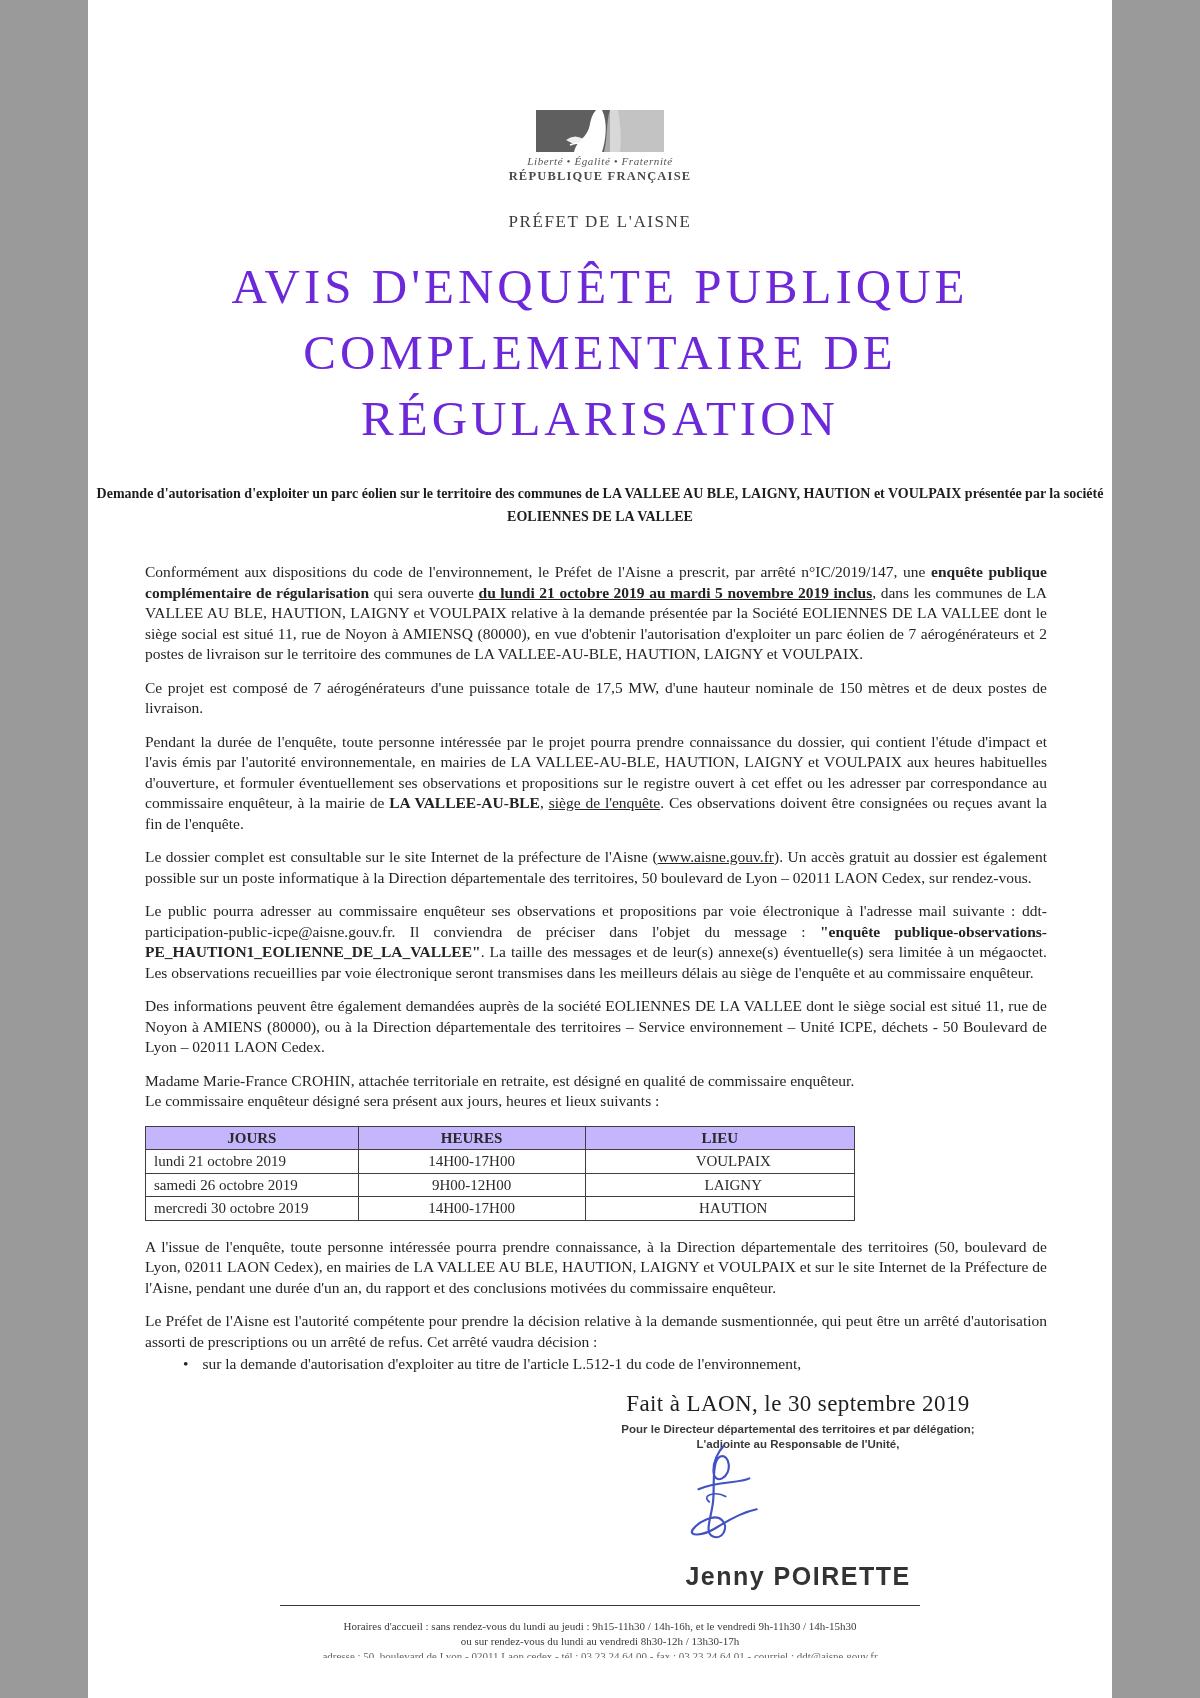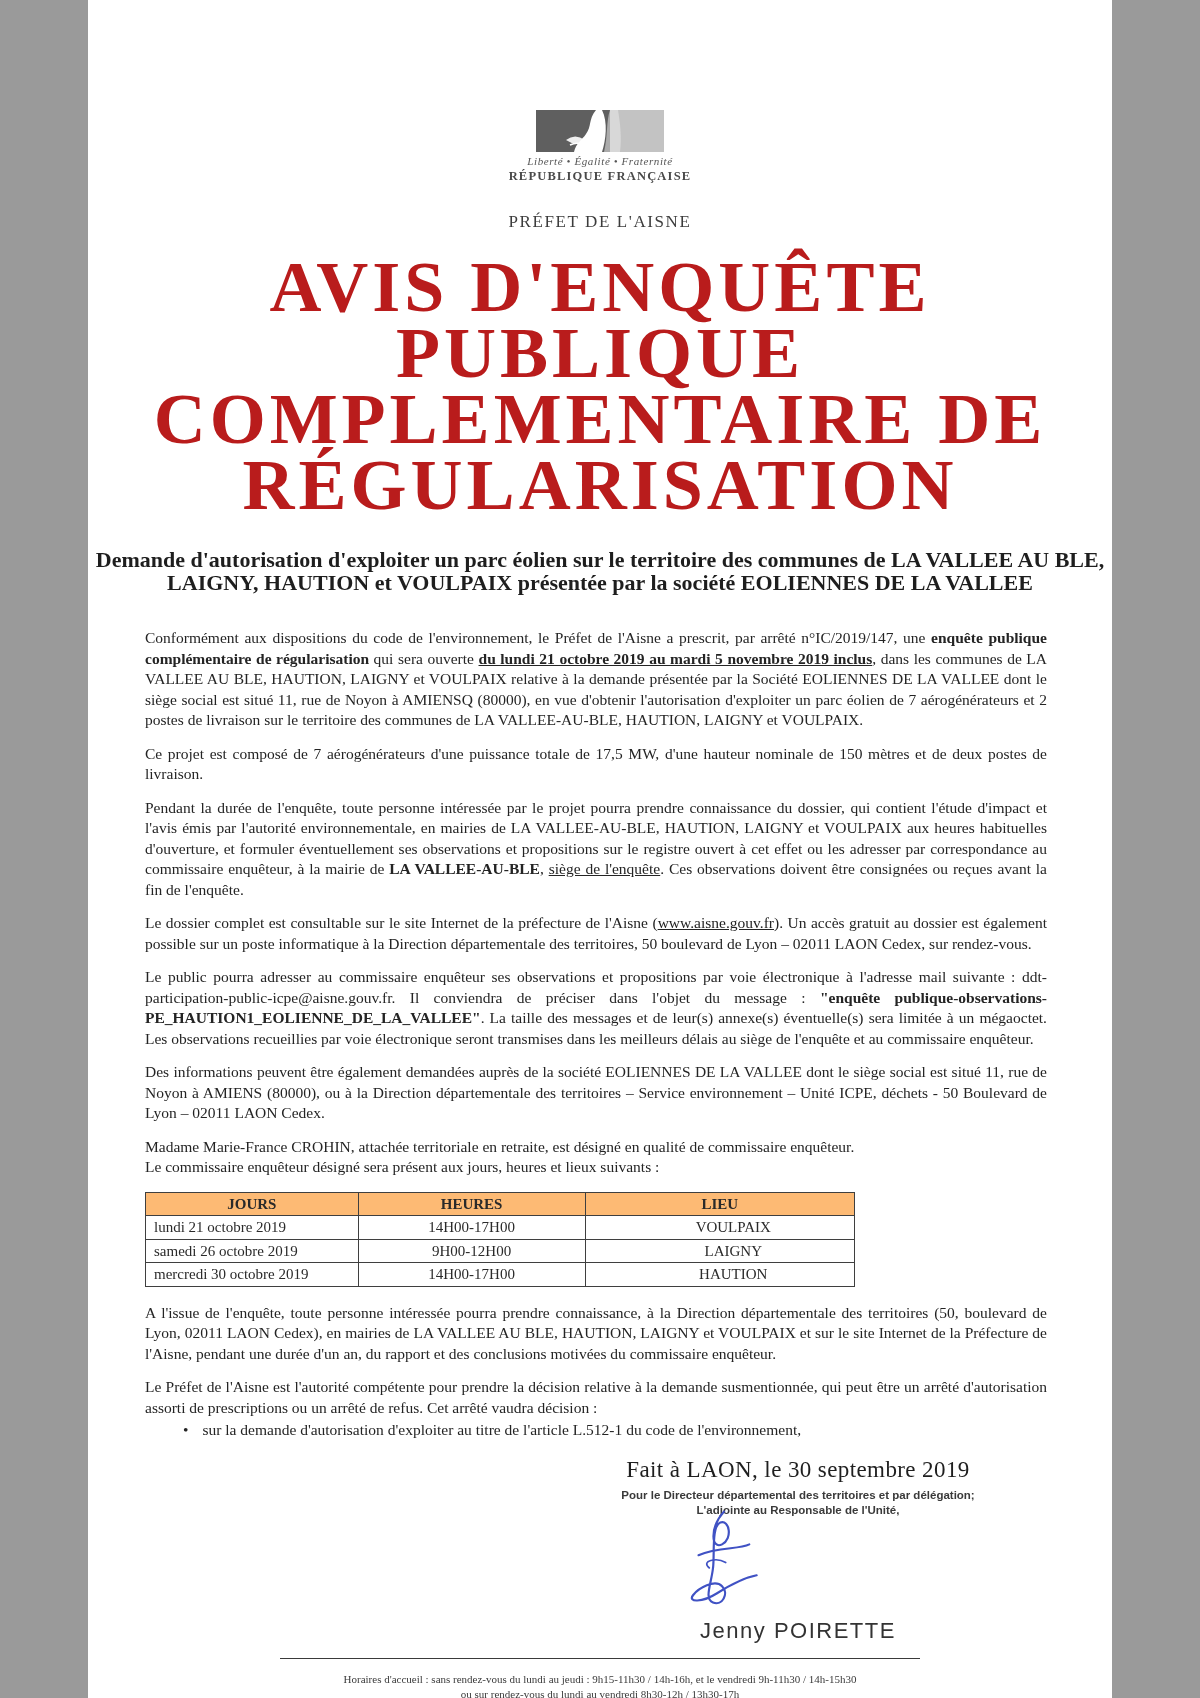--- a/index.html
+++ b/index.html
@@ -8,50 +8,50 @@
     font-family:"Liberation Serif", serif;color:#222;position:relative;overflow:hidden;
   }
   
   .hdr{padding-top:110px;text-align:center;}
   .logo-wrap{display:inline-block;text-align:center;}
   .logo-svg{display:block;margin:0 auto;}
   .motto{font-style:italic;font-size:11px;color:#555;letter-spacing:.6px;margin-top:3px;}
   .republique{font-size:12.5px;font-weight:700;letter-spacing:1.2px;color:#4a4a4a;margin-top:2px;}
   .prefet{margin-top:28px;font-size:17px;letter-spacing:1.6px;color:#3c3c3c;text-align:center;}
   
-  .title{margin:22px 40px 0;text-align:center;font-weight:700;color:#b91c1c;
-         font-size:72px;line-height:66px;letter-spacing:4px;}
+  .title{margin:22px 40px 0;text-align:center;font-weight:400;color:#6d28d9;
+         font-size:49px;line-height:66px;letter-spacing:4px;}
   .subtitle{margin:30px auto 0;max-width:1060px;text-align:center;font-weight:700;
-            font-size:22px;line-height:23px;color:#1e1e1e;}
+            font-size:14px;line-height:23px;color:#1e1e1e;}
   
   .bodytext{margin-top:34px;padding:0 57px;font-size:15.5px;line-height:20.5px;
             text-align:justify;color:#242424;}
   .p{margin:0 8px 13px 0;}
   .p.tight{margin-bottom:0;}
   .b{font-weight:700;}
   .u{text-decoration:underline;}
   
   .sched{border-collapse:collapse;margin:14px 0 16px 0;width:710px;
          font-size:15px;color:#2a2a2a;}
   .sched th,.sched td{border:1px solid #3f3f3f;padding:1px 8px;height:19px;}
-  .sched th{background:#fdba74;font-weight:700;text-align:center;}
+  .sched th{background:#c4b5fd;font-weight:700;text-align:center;}
   .sched td:first-child{text-align:left;width:30%;}
   .sched td:nth-child(2){text-align:center;width:32%;}
   .sched td:nth-child(3){text-align:center;width:38%;padding-left:35px;}
   
   .bullet-row{display:flex;gap:14px;padding-left:38px;margin-top:2px;}
   .bullet-glyph{flex:0 0 auto;}
   
   .sigblock{margin:16px 0 0 460px;width:500px;text-align:center;}
   .fait{font-size:23px;letter-spacing:.4px;color:#1f1f1f;}
   .delegation{margin-top:5px;font-family:"Liberation Sans", sans-serif;
               font-size:11.5px;font-weight:700;color:#3a3a3a;line-height:15px;}
   .sig-svg{display:block;margin:-10px auto 0 90px;}
-  .signer{margin-top:10px;font-family:"Liberation Sans", sans-serif;font-weight:400;
-          font-size:22px;letter-spacing:1.5px;color:#333;}
+  .signer{margin-top:20px;font-family:"Liberation Sans", sans-serif;font-weight:700;
+          font-size:25px;letter-spacing:1.5px;color:#333;}
   
   .footer{margin:14px auto 0;width:640px;border-top:1px solid #3a3a3a;
           padding-top:13px;font-size:11px;line-height:15px;text-align:center;color:#3a3a3a;}
   .cutline{height:9px;overflow:hidden;opacity:.8;}
 </style>
 </head>
 <body>
 
 <div class="page">
 

